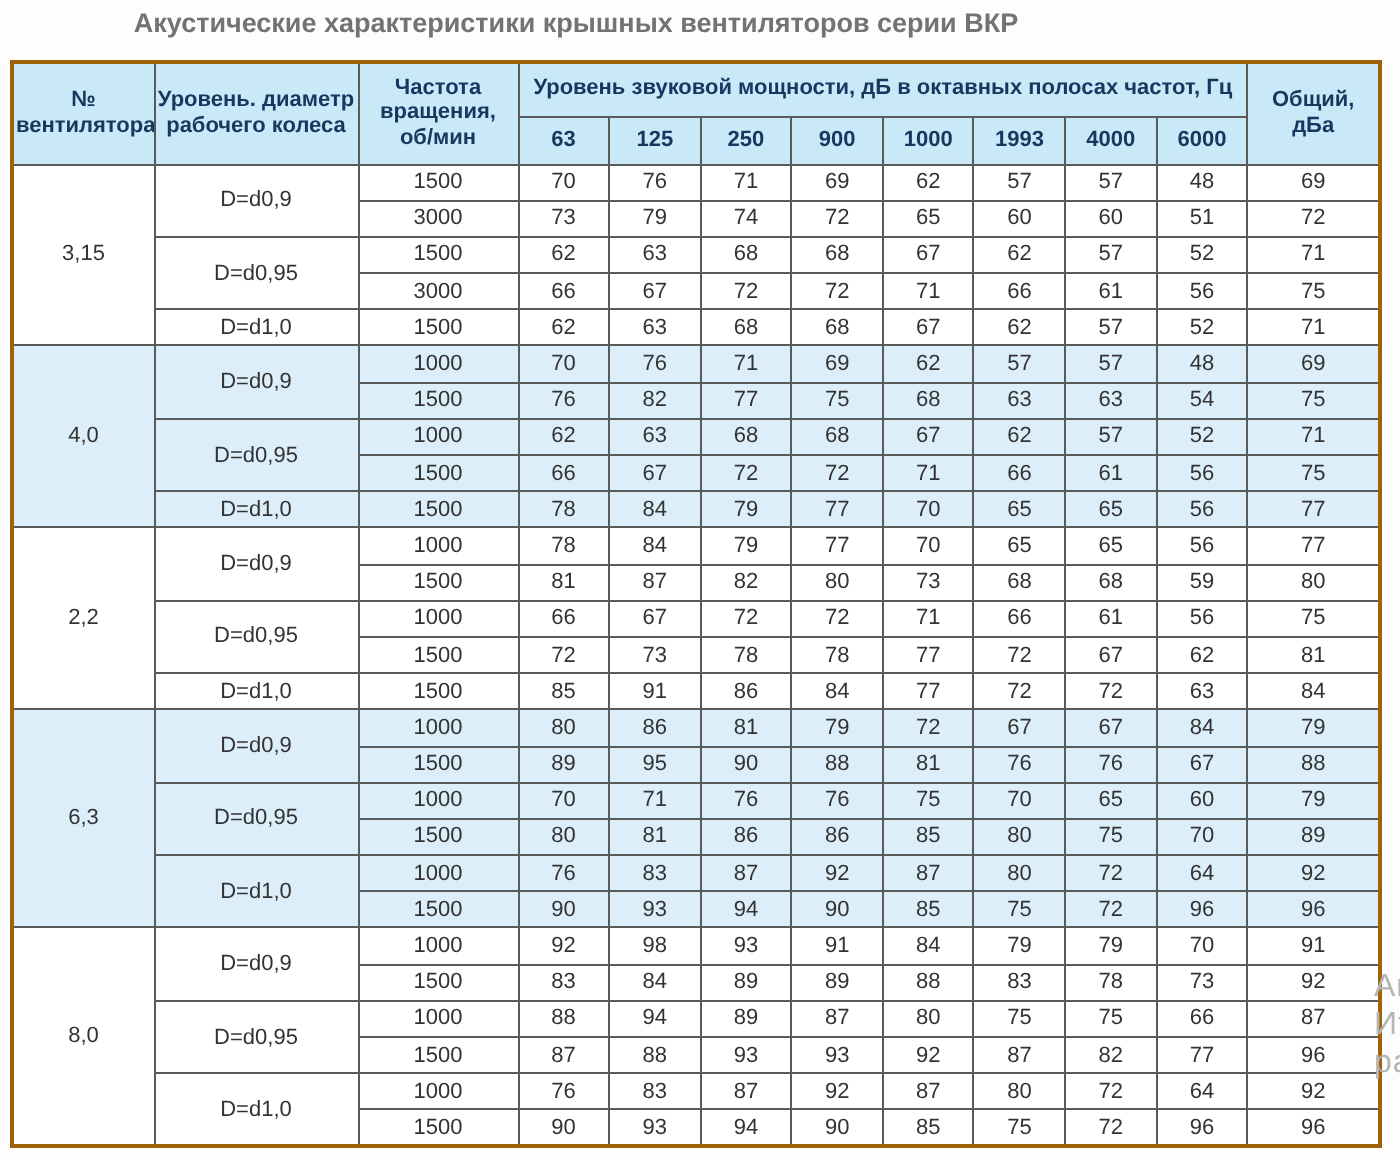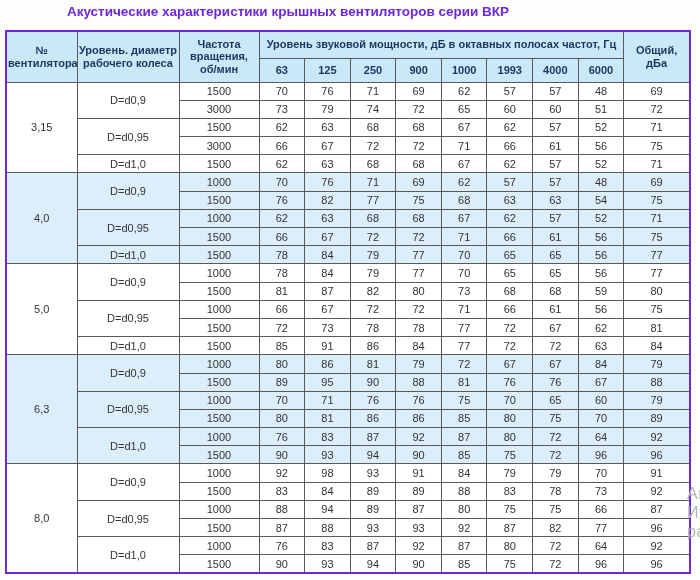--- a/index.html
+++ b/index.html
@@ -9,30 +9,30 @@
     overflow: hidden;
     position: relative;
     font-family: "Liberation Sans", sans-serif;
   }
   .title {
     position: absolute;
     top: 4px; left: 0; width: 576px;
     text-align: center;
     font-size: 13.5px;
     font-weight: bold;
-    color: #6d28d9;
+    color: #737373;
   }
   table.vkr {
     position: absolute;
     left: 5px; top: 30px;
     width: 684px;
     border-collapse: collapse;
     table-layout: fixed;
     background: #fff;
-    border: 2px solid #6d28d9;
+    border: 2px solid #a16207;
   }
   table.vkr th, table.vkr td {
     border: 1px solid #5a5a5a;
     text-align: center;
     vertical-align: middle;
     padding: 0 1px;
     overflow: hidden;
   }
   table.vkr thead th {
     background: #c9e8f8;
@@ -226,21 +226,21 @@
         <td>84</td>
         <td>79</td>
         <td>77</td>
         <td>70</td>
         <td>65</td>
         <td>65</td>
         <td>56</td>
         <td>77</td>
       </tr>
       <tr>
-        <td rowspan="5" class="fan-cell">5,0</td>
+        <td rowspan="5" class="fan-cell">2,2</td>
         <td rowspan="2" class="diam-cell">D=d0,9</td>
         <td>1000</td>
         <td>78</td>
         <td>84</td>
         <td>79</td>
         <td>77</td>
         <td>70</td>
         <td>65</td>
         <td>65</td>
         <td>56</td>

